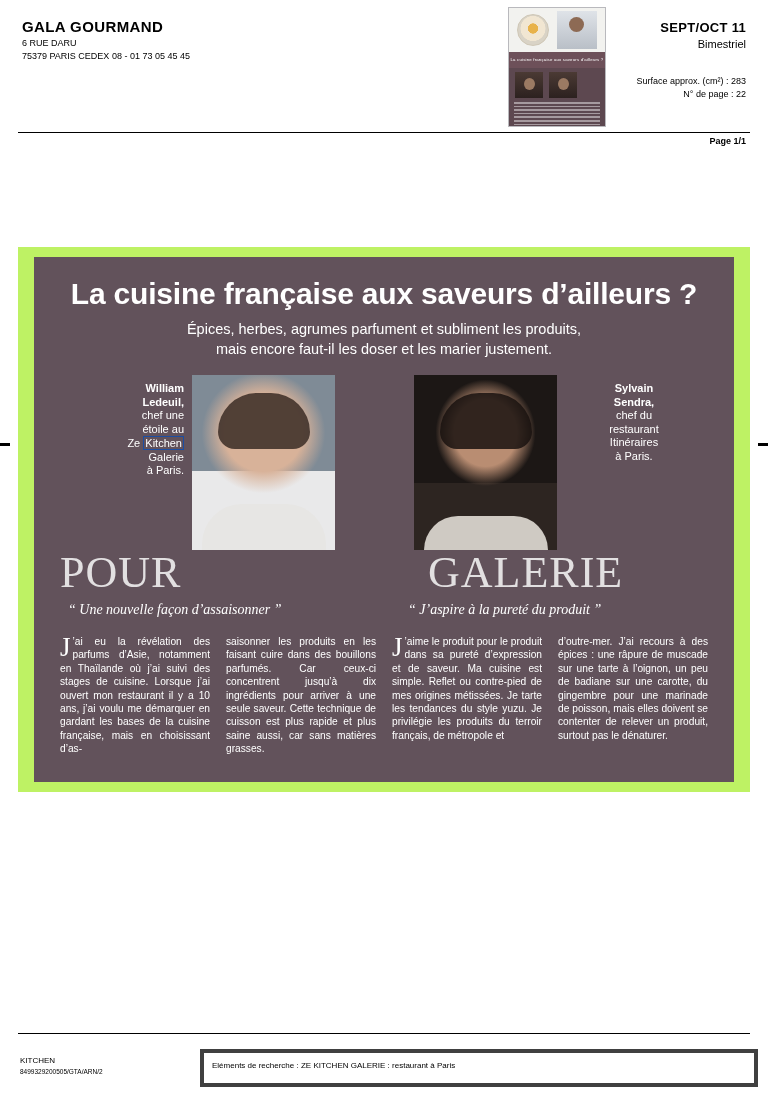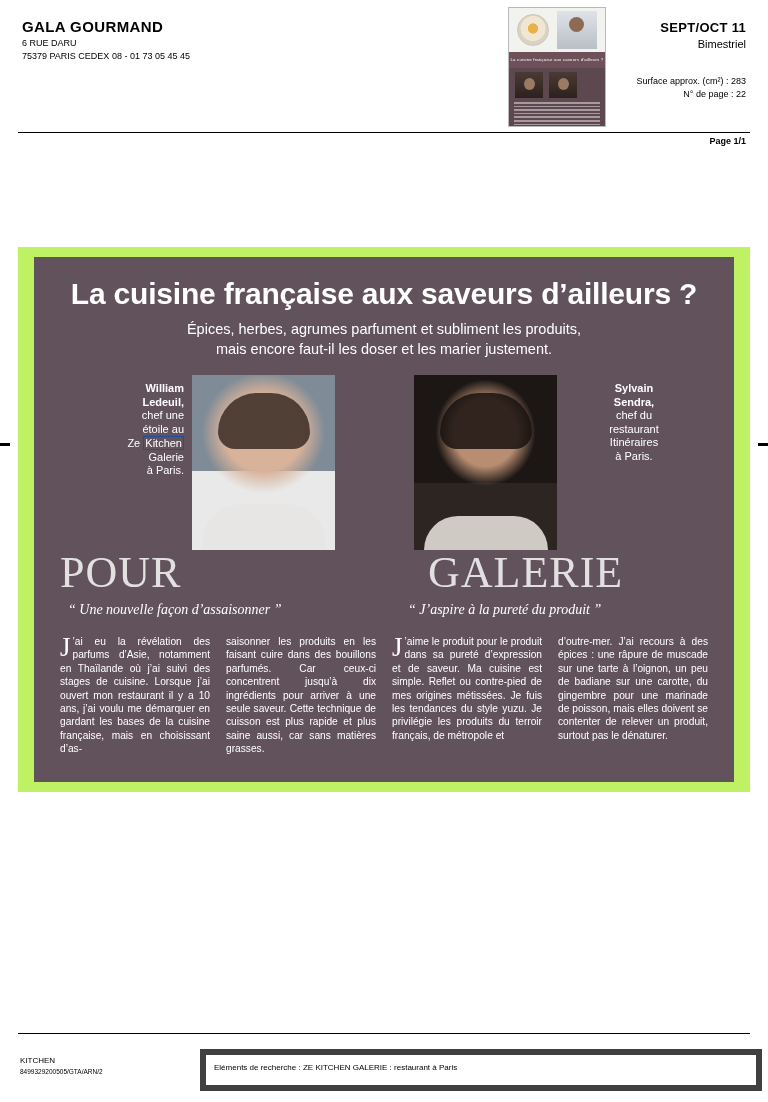--- a/index.html
+++ b/index.html
@@ -327,21 +327,21 @@
   }
   .foot-ref {
     position: absolute;
     left: 20px; top: 1068px;
     font-size: 6.5px;
   }
   .foot-box {
     position: absolute;
     left: 200px; top: 1049px;
     width: 550px; height: 30px;
-    border: 6px solid #404040;
+    border: 4px solid #404040;
   }
   .foot-box span {
     position: absolute;
     left: 8px; top: 8px;
     font-size: 8px;
   }
 </style>
 </head>
 <body>
 
@@ -435,21 +435,21 @@
     <div class="pullquote right">“ J’aspire à la pureté du produit ”</div>
 
     <div class="cols">
       <div class="col">
         <p><span class="dropcap">J</span><span>’ai eu la révélation des parfums d’Asie, notamment en Thaïlande où j’ai suivi des stages de cuisine. Lorsque j’ai ouvert mon restaurant il y a 10 ans, j’ai voulu me démarquer en gardant les bases de la cuisine française, mais en choisissant d’as-</span></p>
       </div>
       <div class="col">
         <p><span>saisonner les produits en les faisant cuire dans des bouillons parfumés. Car ceux-ci concentrent jusqu’à dix ingrédients pour arriver à une seule saveur. Cette technique de cuisson est plus rapide et plus saine aussi, car sans matières grasses.</span></p>
       </div>
       <div class="col">
-        <p><span class="dropcap">J</span><span>’aime le produit pour le produit dans sa pureté d’expression et de saveur. Ma cuisine est simple. Reflet ou contre-pied de mes origines métissées. Je fuis les tendances du style yuzu. Je privilégie les produits du terroir français, de métropole et</span></p>
+        <p><span class="dropcap">J</span><span>’aime le produit pour le produit dans sa pureté d’expression et de saveur. Ma cuisine est simple. Reflet ou contre-pied de mes origines métissées. Je tarte les tendances du style yuzu. Je privilégie les produits du terroir français, de métropole et</span></p>
       </div>
       <div class="col">
         <p><span>d’outre-mer. J’ai recours à des épices : une râpure de muscade sur une tarte à l’oignon, un peu de badiane sur une carotte, du gingembre pour une marinade de poisson, mais elles doivent se contenter de relever un produit, surtout pas le dénaturer.</span></p>
       </div>
     </div>
 
   </div>
 </div>
 
 <div class="footer-rule"></div>

